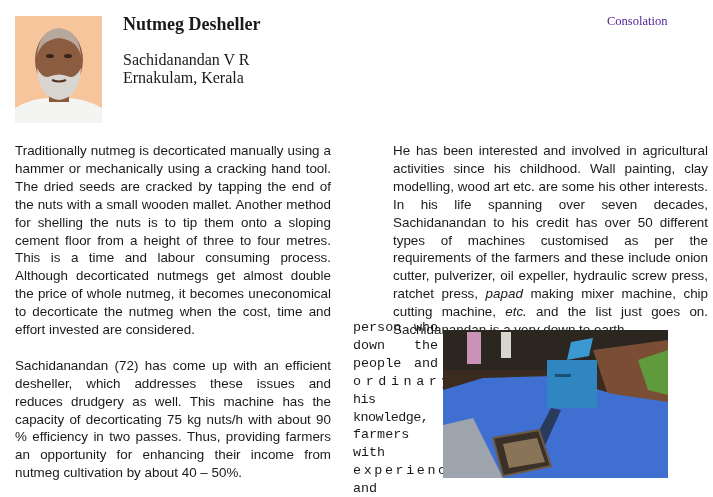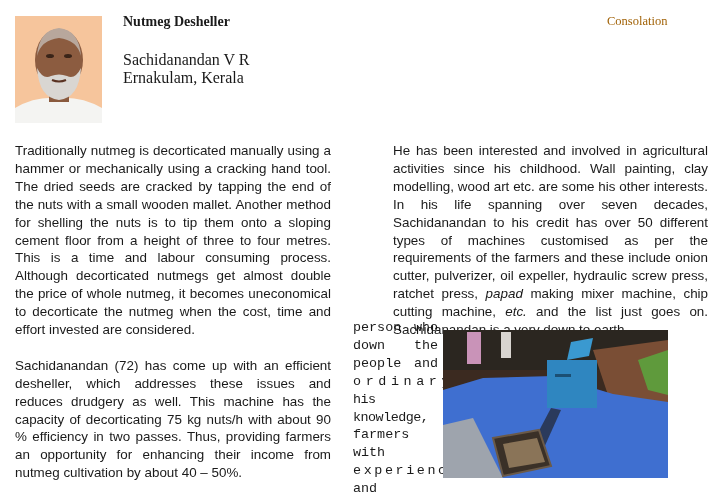--- a/index.html
+++ b/index.html
@@ -1,24 +1,24 @@
 <!DOCTYPE html>
 <html><head>
   <meta charset="utf-8">
   <style>
     html, body { margin: 0; padding: 0; background: #ffffff; }
     body { width: 713px; height: 497px; position: relative; overflow: hidden;
            font-family: "DejaVu Serif", "Liberation Serif", serif; color: #1a1a1a; }
     .section-label { position: absolute; left: 607px; top: 14px; font-family: "Liberation Serif", serif;
-                     font-size: 12.5px; color: #a16207; }
+                     font-size: 12.5px; color: #4c1d95; }
     .portrait { position: absolute; left: 15px; top: 16px; width: 87px; height: 107px; overflow: hidden;
                 background: linear-gradient(180deg, #f7c9a0 0%, #f5c39a 60%, #f6d2b5 100%); }
     .portrait svg { display: block; }
     .title { position: absolute; left: 123px; top: 14px; font-family: "Liberation Serif", serif;
-             font-weight: bold; font-size: 14px; }
+             font-weight: bold; font-size: 18px; }
     .author { position: absolute; left: 123px; top: 51px; font-family: Liberation Serif, serif;
               font-size: 16px; line-height: 18px; }
     .col { position: absolute; font-family: Liberation Sans, sans-serif; font-size: 13.4px;
            line-height: 17.9px; text-align: justify; }
     .col p { margin: 0; }
     .col-left { left: 15px; top: 142px; width: 316px; }
     .col-left p + p { margin-top: 17.9px; }
     .col-right { left: 353px; top: 142px; width: 315px; margin-left: 40px; }
     .narrow { position: absolute; left: 353px; top: 319px; width: 85px; font-family: Liberation Mono, monospace;
               font-size: 13.4px; line-height: 17.9px; text-align: justify; }

